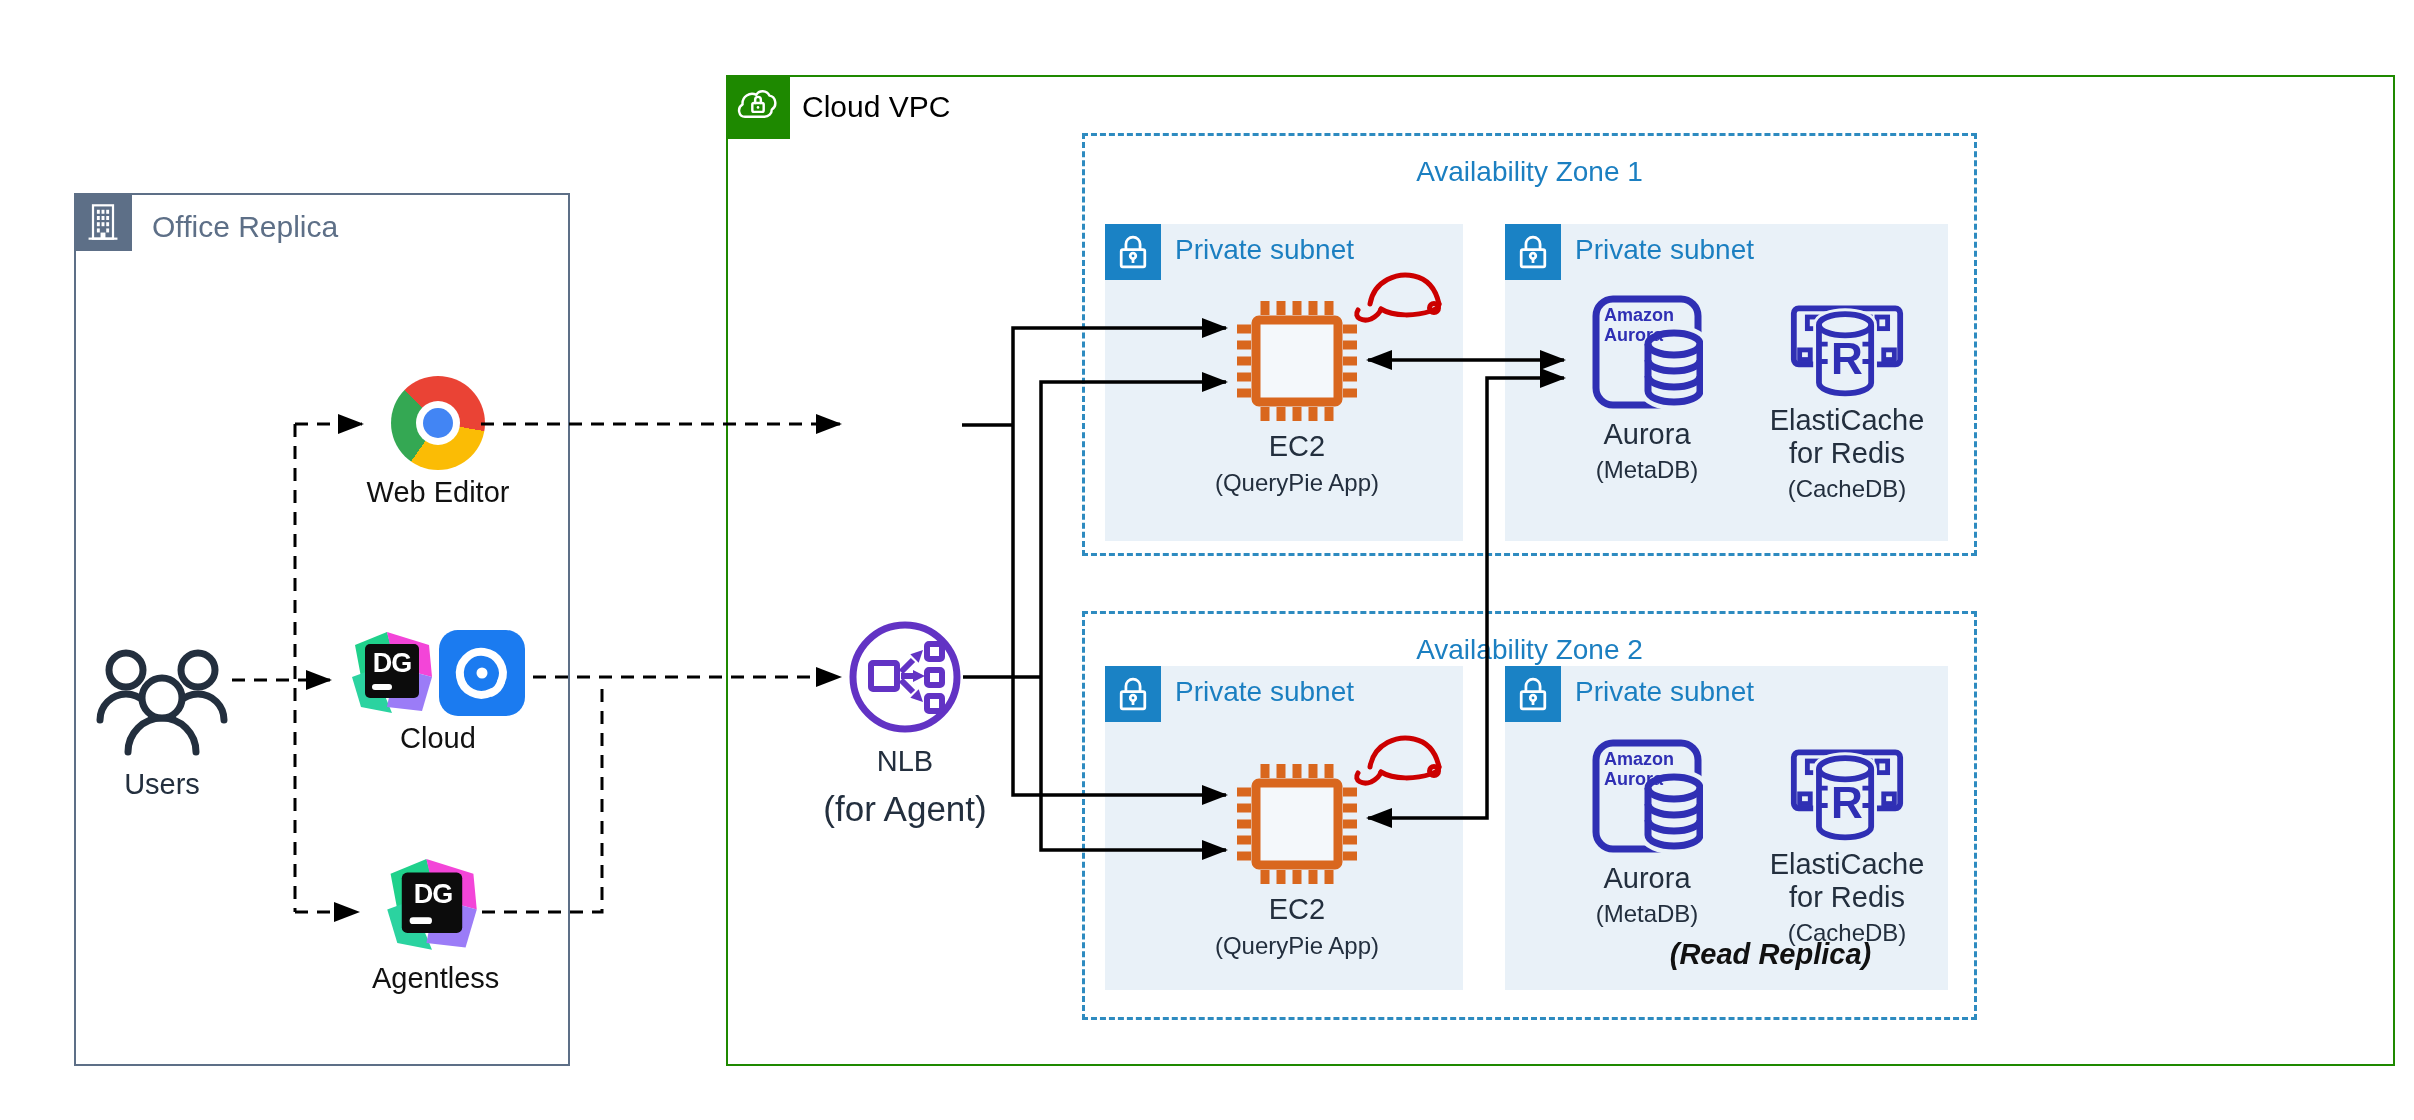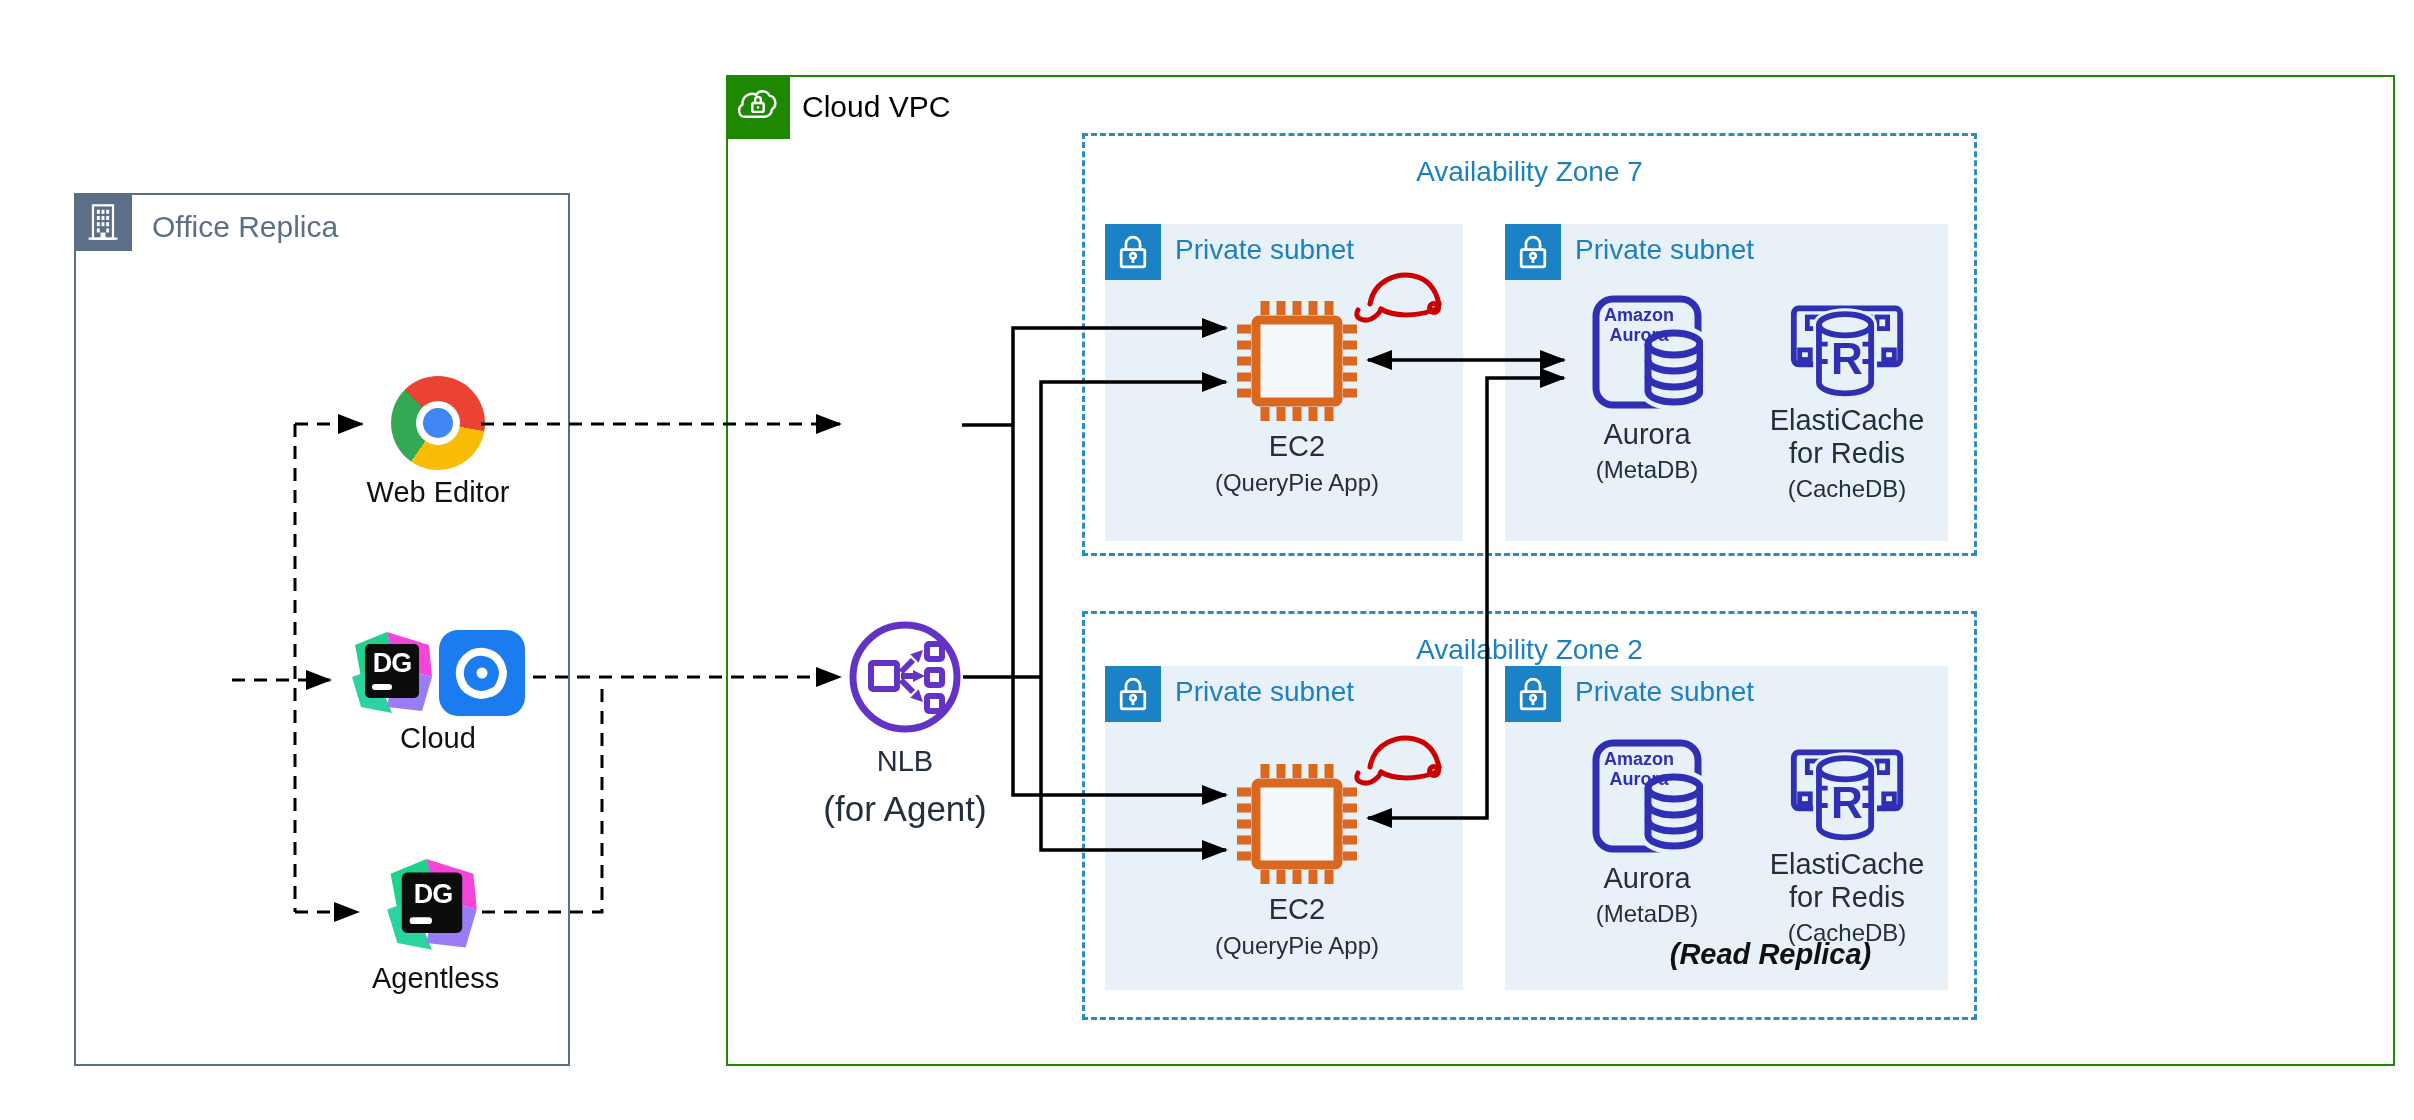--- a/index.html
+++ b/index.html
@@ -13,21 +13,21 @@
   .nlabel.navy{color:#232F3E;}
   .nsub{font-size:24px;color:#232F3E;white-space:nowrap;}
   .office-title{position:absolute;font-size:30px;color:#5d6f87;white-space:nowrap;}
   .vpc-title{position:absolute;font-size:30px;color:#000;white-space:nowrap;text-align:right;}
   .az{position:absolute;box-sizing:border-box;border:3px dashed #2e8bc0;}
   .az-title{text-align:center;font-size:28px;color:#1b7fc1;margin-top:20px;}
   .subnet{position:absolute;background:#e9f1f8;}
   .subnet-label{position:absolute;font-size:28px;color:#1b7fc1;white-space:nowrap;}
   .dbicon{position:relative;margin:0 auto;}
   .aurora-text{position:absolute;left:13px;top:12px;font-size:18px;line-height:1.1;
-               font-weight:bold;color:#2f2fb4;white-space:pre-line;text-align:center;}
+               font-weight:bold;color:#2f2fb4;white-space:pre-line;text-align:left;}
   .redis-r{position:absolute;left:0;top:40px;width:116px;text-align:center;
            font-size:44px;font-weight:bold;color:#2f2fb4;}
   .dg-wrap{position:relative;}
   .dg-text{position:absolute;left:14px;top:17px;width:54px;text-align:center;
            font-size:27px;font-weight:bold;color:#fff;letter-spacing:-1px;}
   .note{position:absolute;font-size:29px;font-weight:bold;font-style:italic;color:#111;
         text-align:center;margin-left:44px;}
   .chrome{width:94px;height:94px;border-radius:50%;margin:0 auto;position:relative;
     background:conic-gradient(from 0deg,#ea4335 0 100deg,#fbbc05 100deg 215deg,#34a853 215deg 315deg,#ea4335 315deg 360deg);}
   .chrome::before{content:"";position:absolute;left:50%;top:50%;width:44px;height:44px;
@@ -61,20 +61,33 @@
           <rect x="12.5" y="23.8" width="2.6" height="3.6"></rect>
             <rect x="20.9" y="23.8" width="2.6" height="3.6"></rect>
           <rect x="15.8" y="27.5" width="4.4" height="5.5"></rect>
         </g>
         <path d="M5 33 H31" stroke="#fff" stroke-width="2"></path>
       </svg>
     </span>
   </div>
   <div class="office-title" style="left:152px;top:210px;">Office Replica</div>
 
+  <div class="node" style="left:82px;top:628px;width:160px;">
+    <span>
+      <svg class="icon-center" width="140" height="140" viewBox="0 0 140 140" fill="none" stroke="#232F3E" stroke-width="7" stroke-linecap="round" stroke-linejoin="round">
+        <path d="M8 92 a26 26 0 0 1 52 0" fill="#fff"></path>
+        <circle cx="34" cy="42" r="17" fill="#fff"></circle>
+        <path d="M80 92 a26 26 0 0 1 52 0" fill="#fff"></path>
+        <circle cx="106" cy="42" r="17" fill="#fff"></circle>
+        <path d="M36 124 a34 34 0 0 1 68 0" fill="#fff"></path>
+        <circle cx="70" cy="70" r="20" fill="#fff"></circle>
+      </svg>
+    </span>
+    <div class="nlabel navy" style="margin-top:0;">Users</div>
+  </div>
 
   <div class="node" style="left:358px;top:376px;width:160px;">
     <div class="chrome"></div>
     <div class="nlabel">Web Editor</div>
   </div>
 
   <div class="node" style="left:338px;top:630px;width:200px;">
     <div style="display:flex;justify-content:center;align-items:center;gap:6px;">
       <span class="dg-wrap">
         <svg width="82" height="84" viewBox="0 0 82 84">
@@ -146,21 +159,21 @@
           <polygon points="78,57 66,51 66,63"></polygon>
           <polygon points="76,83 63.3,78.7 71.7,70.3"></polygon>
         </g>
       </svg>
     </span>
     <div class="nlabel navy" style="margin-top:10px;">NLB</div>
     <div class="nlabel navy" style="margin-top:11px;font-size:35px;">(for Agent)</div>
   </div>
 
   <div class="az" style="left:1082px;top:133px;width:895px;height:423px;">
-    <div class="az-title">Availability Zone 7</div>
+    <div class="az-title">Availability Zone 1</div>
   </div>
 
   <div class="subnet" style="left:1105px;top:224px;width:358px;height:317px;"></div>
   <div class="badge" style="left:1105px;top:224px;width:56px;height:56px;background:#1a82c5;">
     <span>
       <svg width="44" height="44" viewBox="0 0 56 56" fill="none" stroke="#fff" stroke-width="3.5">
         <path d="M19 25 v-7 a9 9 0 0 1 18 0 v7"></path>
         <rect x="13" y="25" width="30" height="22" rx="2"></rect>
         <circle cx="28" cy="33" r="3.5"></circle>
         <path d="M28 36.5 V42"></path>

